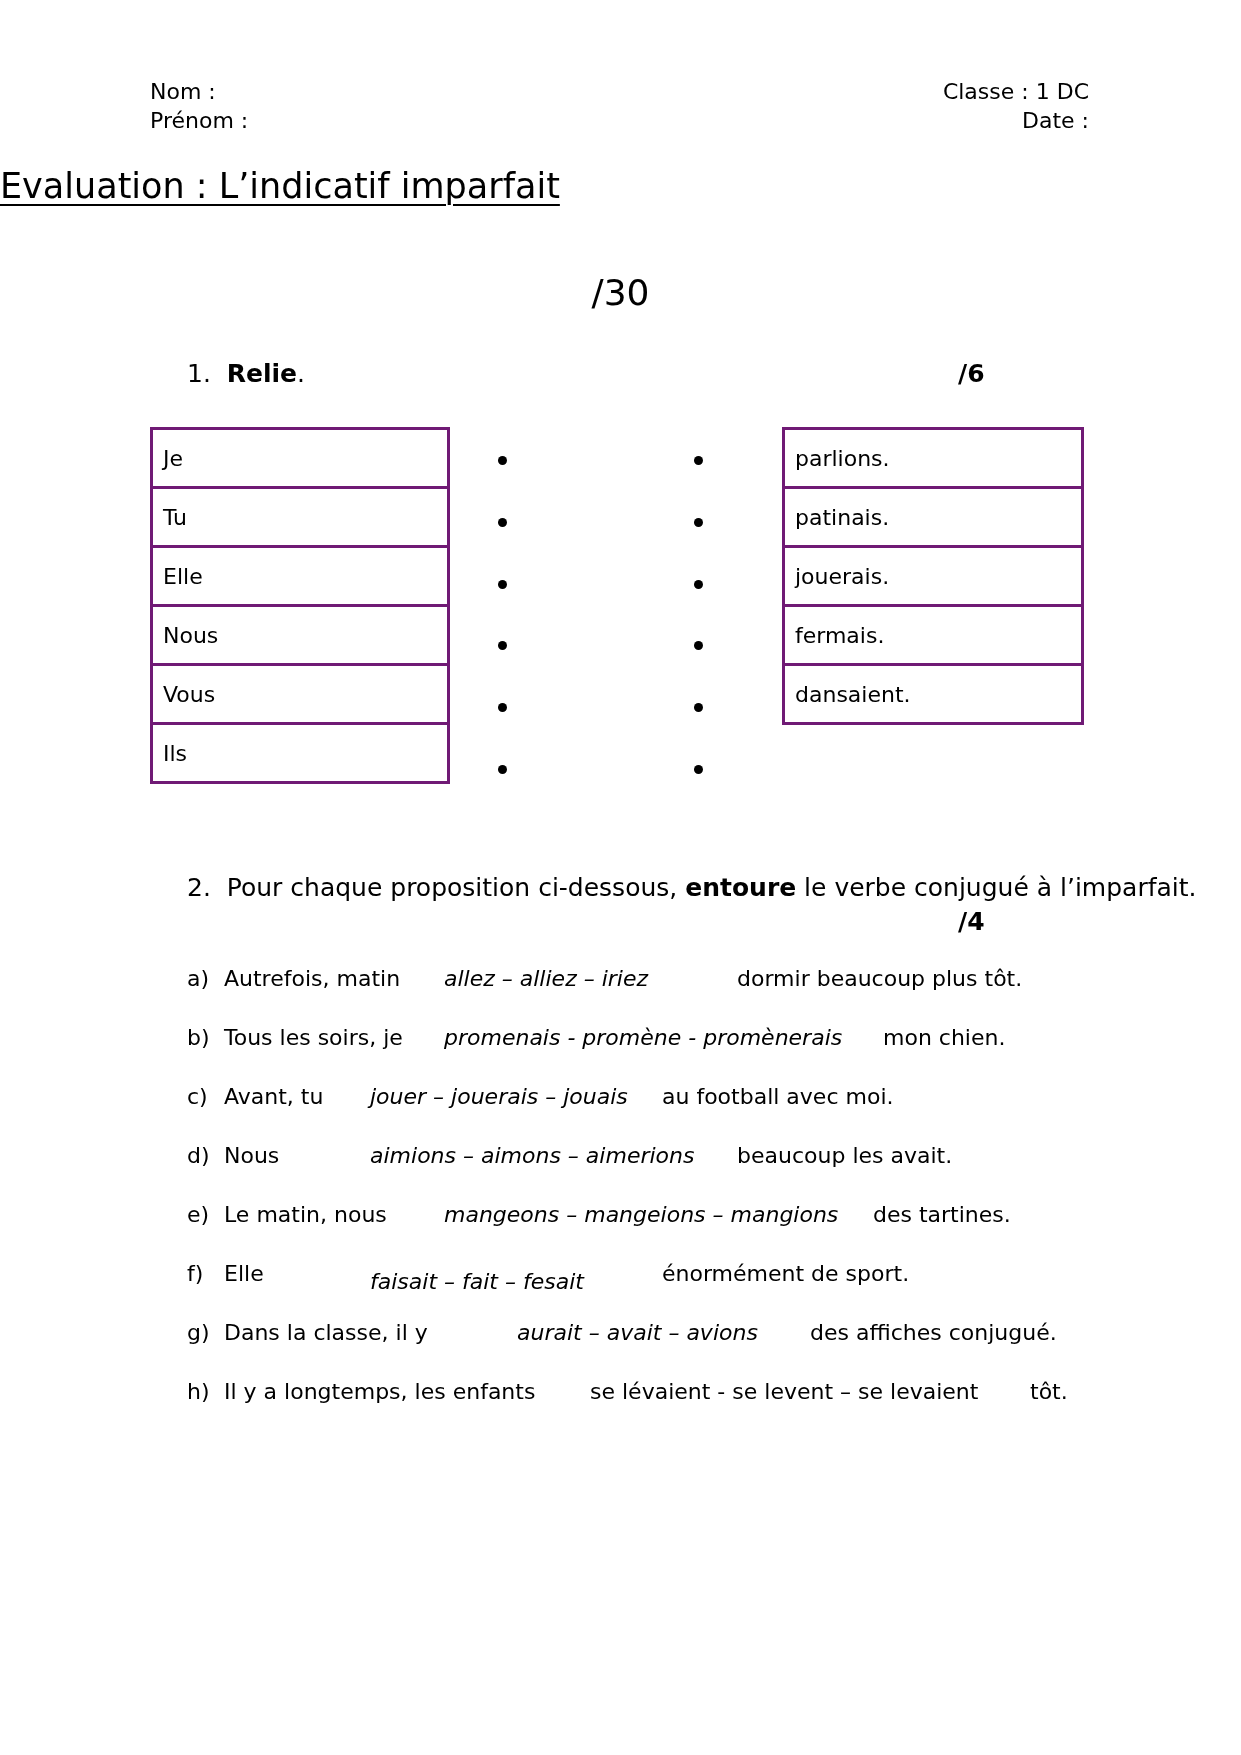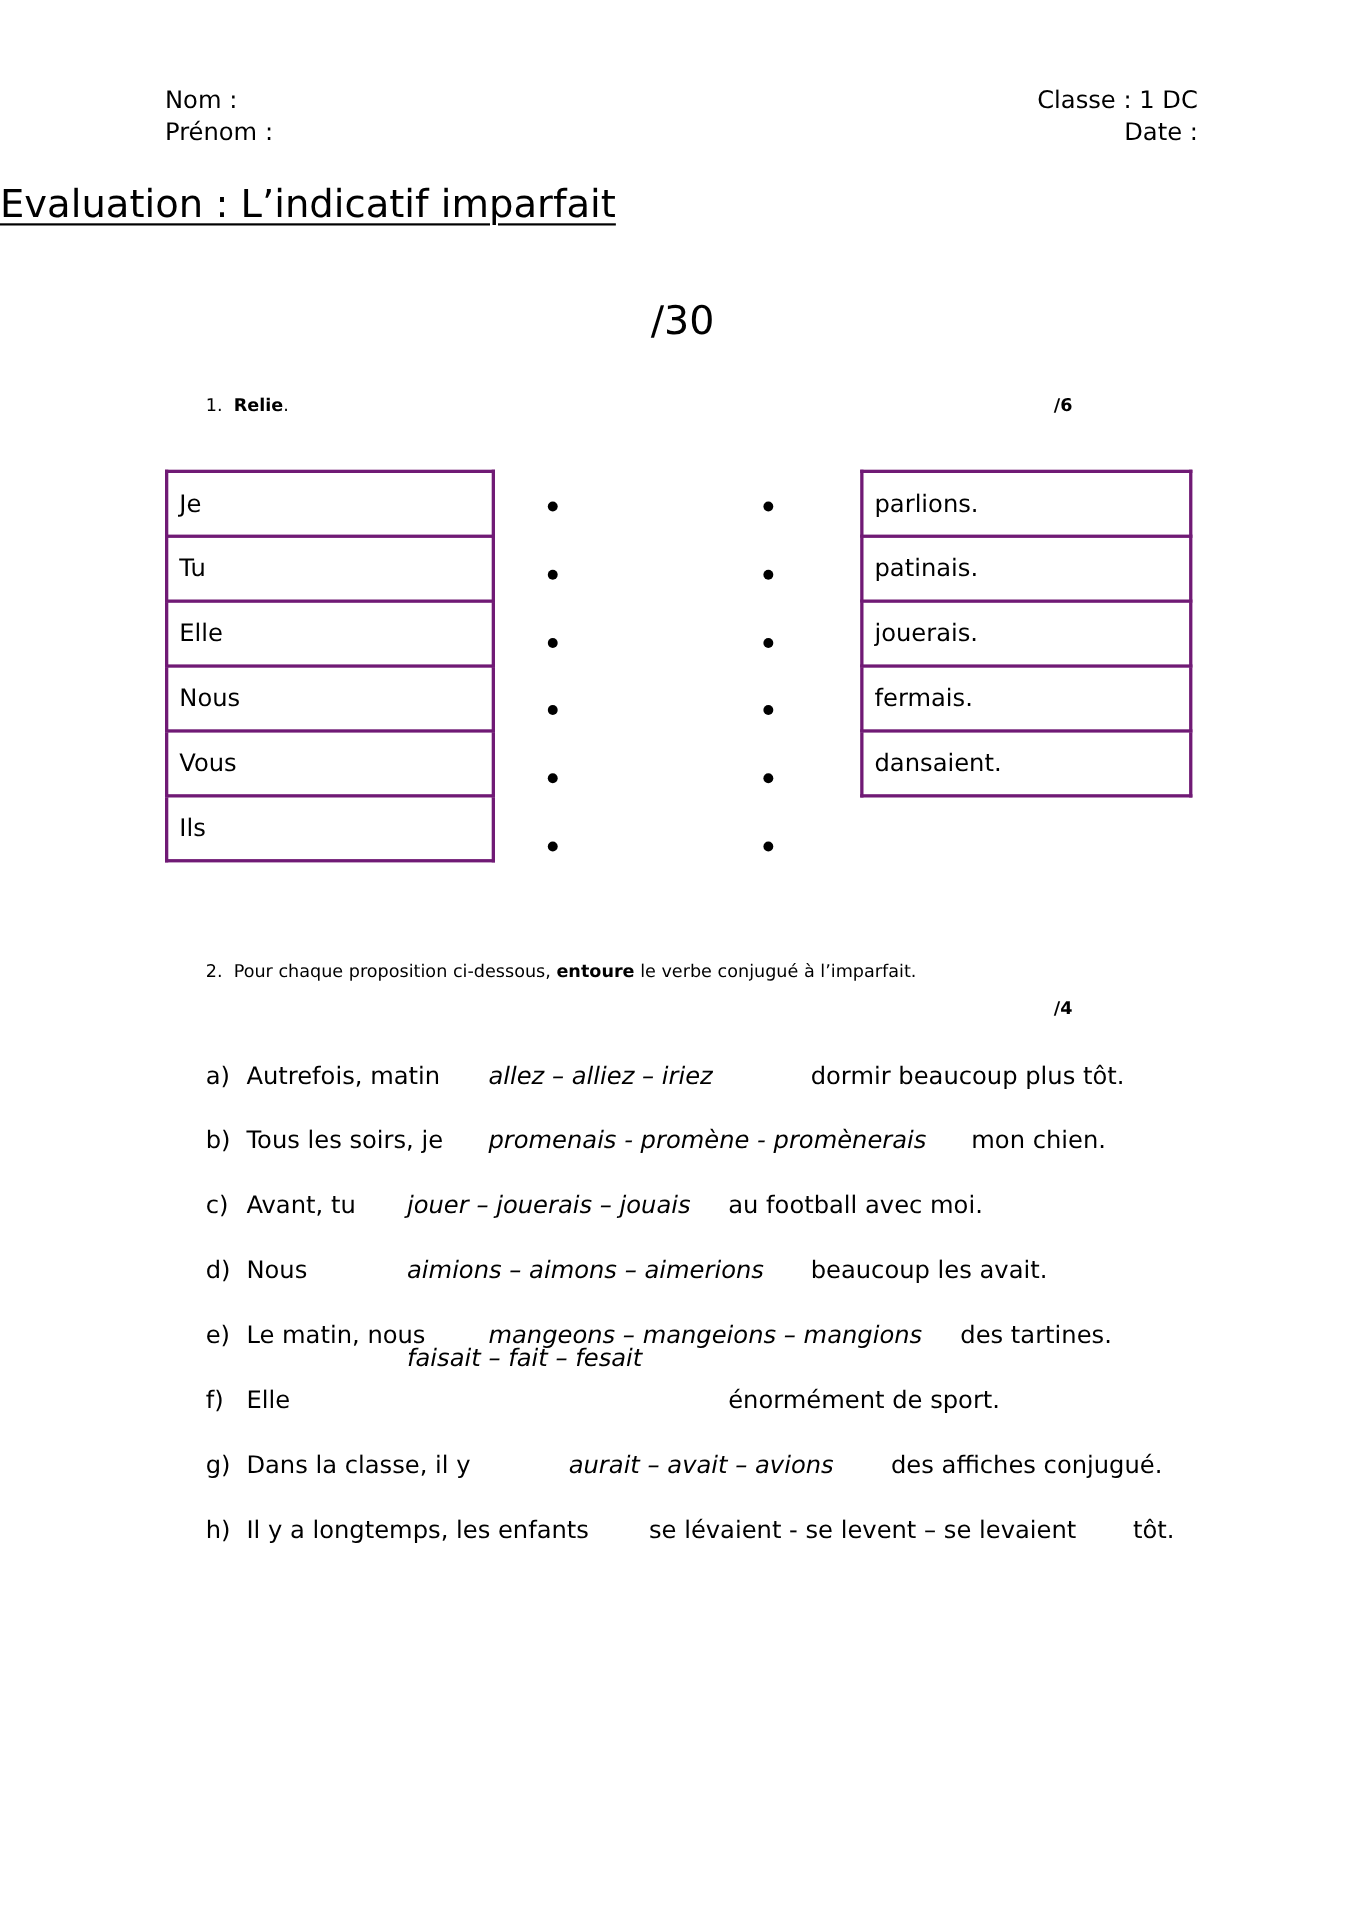--- a/index.html
+++ b/index.html
@@ -8,21 +8,21 @@
       font-family: "DejaVu Sans", sans-serif; color: #000;
     }
     .abs { position: absolute; white-space: nowrap; }
     .hdr { font-size: 22px; line-height: 29px; }
     .title {
       left: 0; width: 1241px; text-align: left; top: 166px;
       font-size: 35px; text-decoration: underline; text-underline-offset: 6px;
       text-decoration-thickness: 2px;
     }
     .score { left: 0; width: 1241px; text-align: center; top: 272px; font-size: 36px; }
-    .q { font-size: 16px; }
+    .q { font-size: 25px; }
     .bold { font-weight: bold; }
     .tbl {
       position: absolute; border-collapse: collapse; table-layout: fixed;
     }
     .tbl td {
       border: 3px solid #701a75; height: 56px; padding: 0 0 0 10px;
       font-size: 22px; vertical-align: middle;
     }
     .dot {
       position: absolute; width: 9px; height: 9px; border-radius: 50%; background: #000;
@@ -130,21 +130,21 @@
 <div class="abs item it" style="left:370px; top:1143px;">aimions – aimons – aimerions</div>
 <div class="abs item" style="left:737px; top:1143px;">beaucoup les avait.</div>
 
 <div class="abs item" style="left:187px; top:1202px;">e)</div>
 <div class="abs item" style="left:224px; top:1202px;">Le matin, nous</div>
 <div class="abs item it" style="left:444px; top:1202px;">mangeons – mangeions – mangions</div>
 <div class="abs item" style="left:873px; top:1202px;text-align:right;">des tartines.</div>
 
 <div class="abs item" style="left:187px; top:1261px;">f)</div>
 <div class="abs item" style="left:224px; top:1261px;">Elle</div>
-<div class="abs item it" style="left:370px; top:1223px;font-style:italic;">faisait – fait – fesait</div>
+<div class="abs item it" style="left:370px; top:1269px;font-style:italic;">faisait – fait – fesait</div>
 <div class="abs item" style="left:662px; top:1261px;">énormément de sport.</div>
 
 <div class="abs item" style="left:187px; top:1320px;">g)</div>
 <div class="abs item" style="left:224px; top:1320px;">Dans la classe, il y</div>
 <div class="abs item it" style="left:517px; top:1320px;">aurait – avait – avions</div>
 <div class="abs item" style="left:810px; top:1320px;">des affiches conjugué.</div>
 
 <div class="abs item" style="left:187px; top:1379px;">h)</div>
 <div class="abs item" style="left:224px; top:1379px;">Il y a longtemps, les enfants</div>
 <div class="abs item" style="left:590px; top:1379px;">se lévaient - se levent – se levaient</div>

